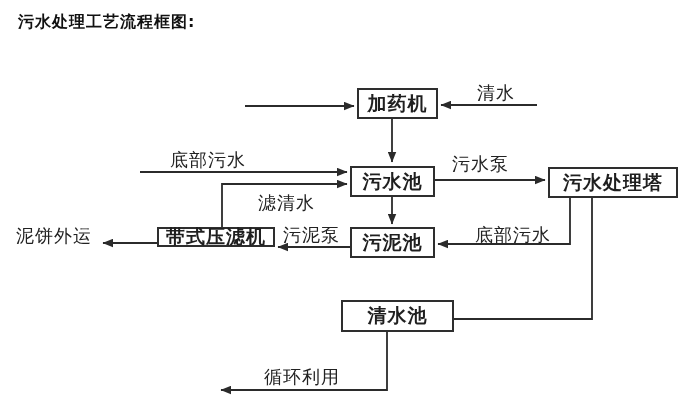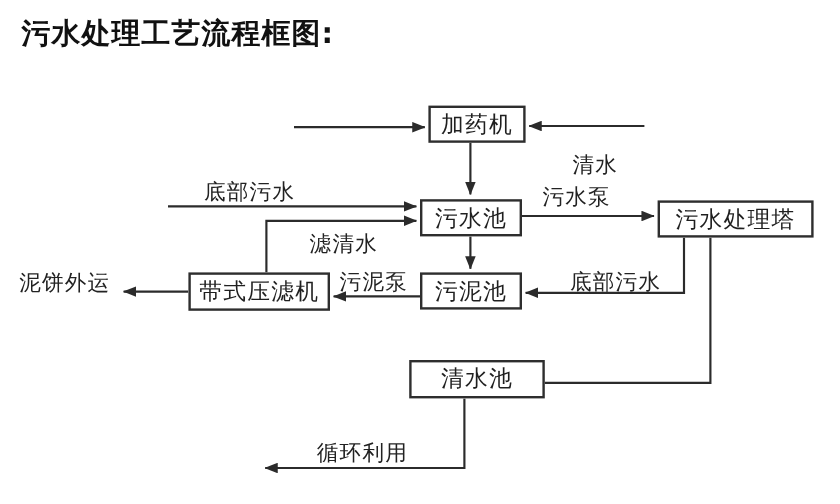--- a/index.html
+++ b/index.html
@@ -6,51 +6,52 @@
   .canvas{
     position:relative;
     width:700px;height:420px;
     background:#ffffff;
     font-family:"DejaVu Sans",sans-serif;
     color:#1f1f1f;
     overflow:hidden;
   }
   .doc-title{
     position:absolute;left:18px;top:12px;
-    font-size:24px;font-weight:bold;letter-spacing:1px;
+    font-size:16px;font-weight:bold;letter-spacing:1px;
     color:#111;white-space:nowrap;
   }
   .connectors{position:absolute;left:0;top:0;width:700px;height:420px;}
   .node{
     position:absolute;
     box-sizing:border-box;
     background:#ffffff;
     border:2px solid #2e2e2e;
     display:flex;align-items:center;justify-content:center;
     font-size:19px;letter-spacing:1px;
     white-space:nowrap;
     z-index:2;
+    font-weight:bold;
   }
   .flow-label{
     position:absolute;
     font-size:18px;letter-spacing:1px;
     white-space:nowrap;
     z-index:3;
     color:#222;
   }
   
   .n-dosing   {left:357px;top:88px; width:81px; height:31px;}
   .n-sewage   {left:350px;top:166px;width:85px; height:31px;}
   .n-tower    {left:548px;top:167px;width:130px;height:31px;}
   .n-sludge   {left:350px;top:227px;width:85px; height:31px;}
-  .n-belt     {left:157px;top:227px;width:118px;height:32px;}
+  .n-belt     {left:157px;top:227px;width:118px;height:20px;}
   .n-clear    {left:341px;top:300px;width:113px; height:32px;}
   
   .l-dry      {left:251px;top:81px;}
-  .l-clean    {left:477px;top:81px;margin-top:44px;}
+  .l-clean    {left:477px;top:81px;}
   .l-sand     {left:170px;top:148px;}
   .l-spump    {left:452px;top:152px;}
   .l-filtered {left:258px;top:191px;}
   .l-bottom   {left:475px;top:223px;}
   .l-sludgep  {left:283px;top:223px;}
   .l-mudcake  {left:16px; top:224px;}
   .l-recycle  {left:264px;top:365px;}
 </style>
 </head>
 <body>

